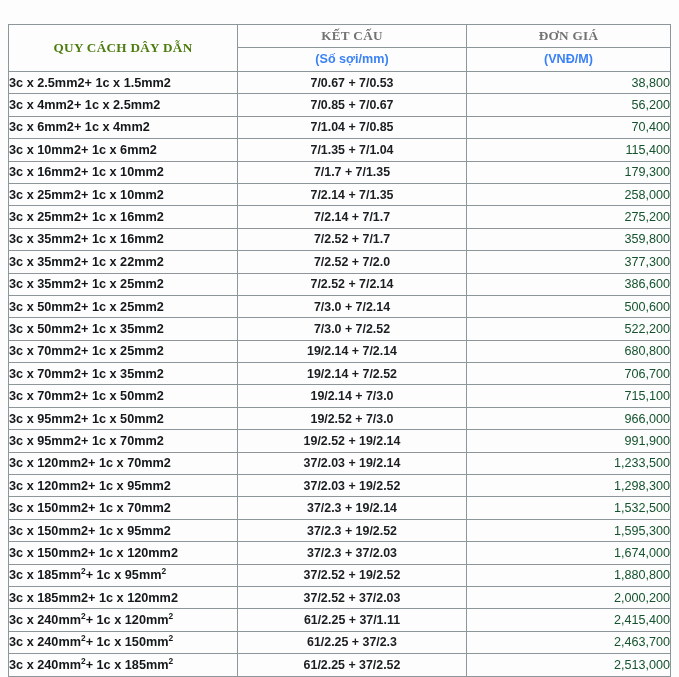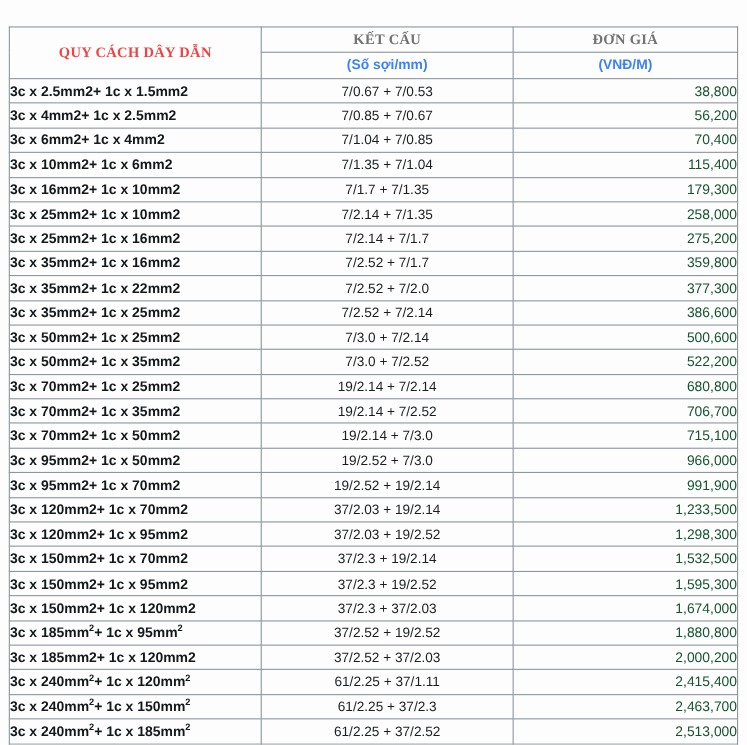--- a/index.html
+++ b/index.html
@@ -55,21 +55,21 @@
     padding: 0;
     vertical-align: middle;
   }
   
   th.h-spec {
     font-family: "Liberation Serif", serif;
     font-weight: bold;
     font-size: 13.2px;
     letter-spacing: 0.3px;
     text-align: center;
-    color: #ef4444;
+    color: #4d7c0f;
     height: 45px;
   }
   th.h-top {
     font-family: "Liberation Serif", serif;
     font-weight: bold;
     font-size: 13.2px;
     letter-spacing: 0.3px;
     text-align: center;
     color: #737373;
     height: 22px;
@@ -91,21 +91,21 @@
     font-weight: bold;
     color: #14181a;
     white-space: nowrap;
   }
   td.cell-spec {
     text-align: left;
     padding-left: 8px;
   }
   td.cell-struct {
     text-align: center;
-    font-weight: normal;
+    font-weight: bold;
     color: #1a1e20;
     font-size: 12.4px;
   }
   td.cell-price {
     text-align: right;
     padding-right: 7px;
     font-weight: normal;
     color: #14532d;
     font-size: 12.6px;
   }

